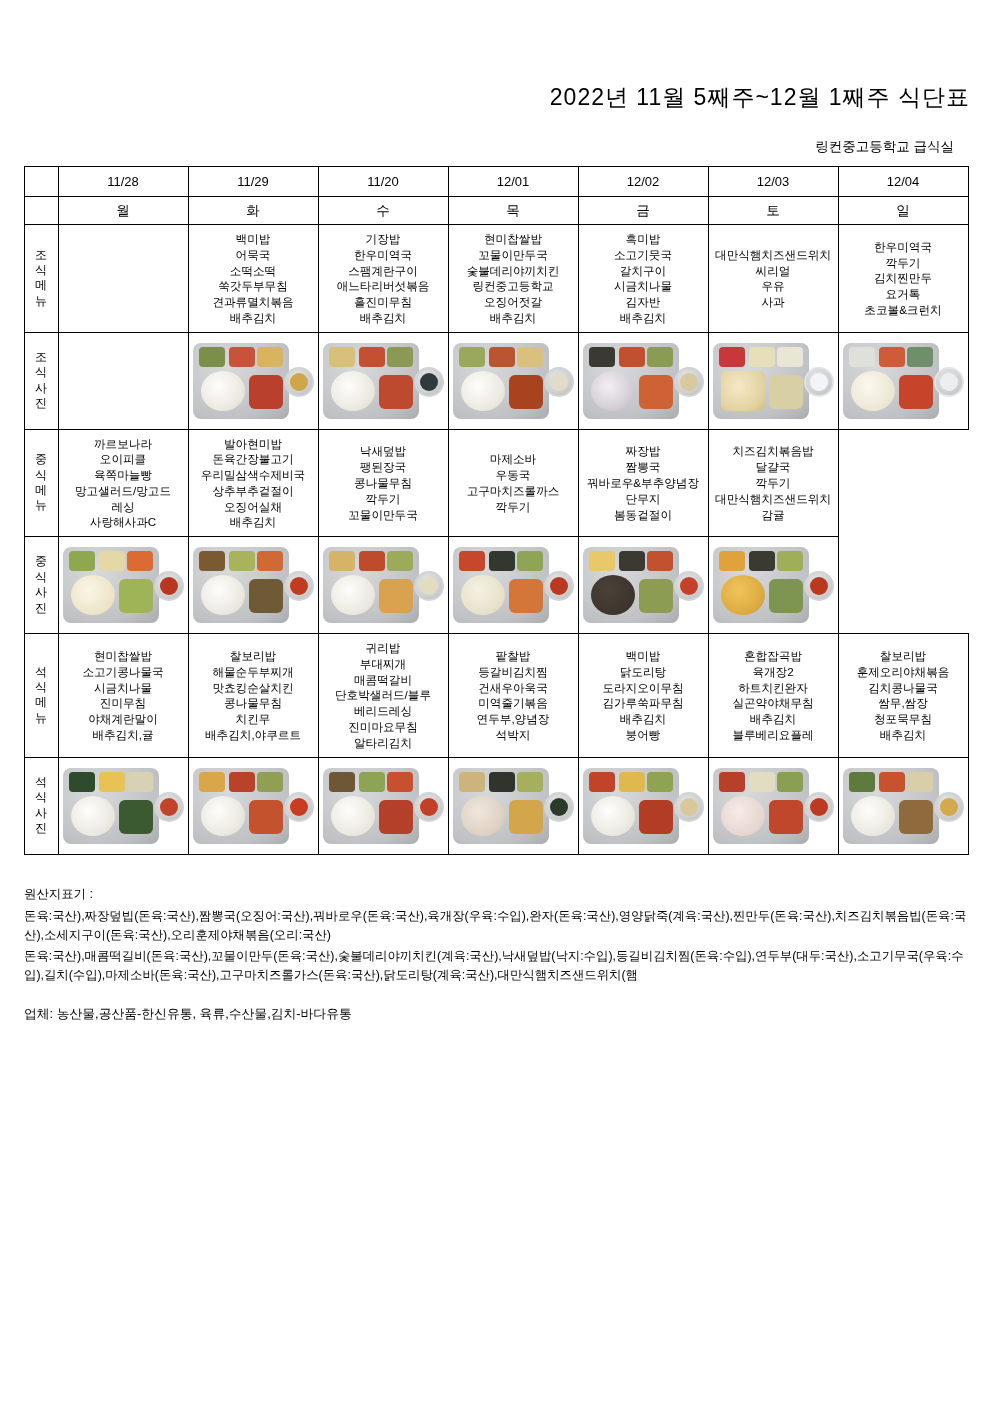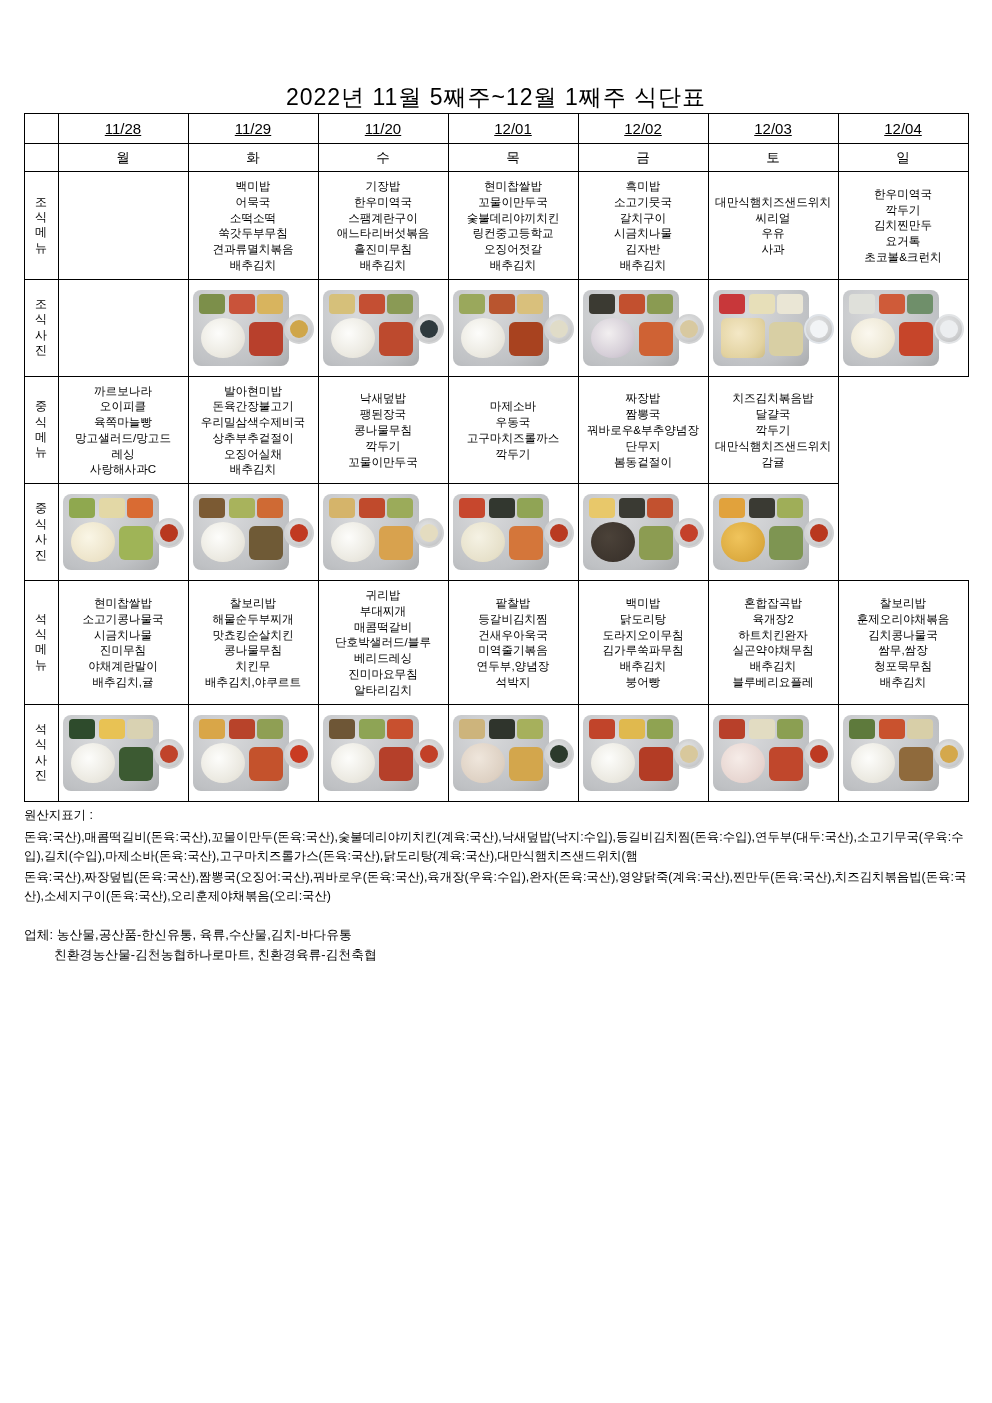--- a/index.html
+++ b/index.html
@@ -12,21 +12,21 @@
     min-height: 1403px;
     font-family: "Liberation Sans", sans-serif;
     color: #000;
     position: relative;
   }
   .page {
     width: 992px;
     padding: 0 22px;
   }
   .doc-title {
-    text-align: center;
+    text-align: right;
     font-size: 23px;
     letter-spacing: 1px;
     padding-top: 82px;
     font-weight: normal;
     margin: 0;
   }
   .doc-subtitle {
     text-align: right;
     font-size: 13.5px;
     margin: 25px 16px 10px 0;
@@ -36,21 +36,21 @@
     width: 944px;
     margin: 0 auto;
     table-layout: fixed;
   }
   table.menu td, table.menu th {
     border: 1px solid #000;
     font-weight: normal;
     vertical-align: middle;
     text-align: center;
   }
-  .colh-row td { height: 30px; font-size: 15px; text-decoration: underline; }
+  .colh-row td { height: 30px; font-size: 13px; }
   .dayh-row td { height: 28px; font-size: 13.5px; }
   .rowlabel {
     width: 34px;
     font-size: 12px;
     line-height: 1.28;
     letter-spacing: 0px;
     padding: 2px 0;
   }
   .rowlabel span { display: block; }
   .menu-cell {
@@ -102,41 +102,42 @@
   }
   .tray .d1, .tray .d2, .tray .d3, .tray .d4 {
     position: absolute; border-radius: 4px;
   }
   .tray .d1 { left: 8px; top: 10px; width: 26px; height: 20px; }
   .tray .d2 { left: 38px; top: 10px; width: 26px; height: 20px; }
   .tray .d3 { left: 66px; top: 10px; width: 26px; height: 20px; }
   .tray .d4 { left: 58px; top: 38px; width: 34px; height: 34px; border-radius: 6px; }
   .origin {
     width: 944px;
-    margin: 4px auto 0;
+    margin: 30px auto 0;
     font-size: 12.4px;
     line-height: 1.55;
   }
   .origin .head { margin-bottom: 3px; }
   .origin p { margin: 0 0 2px 0; text-indent: 0; }
   .vendor {
     width: 944px;
     margin: 18px auto 0;
     font-size: 12.8px;
     line-height: 1.6;
   }
   .vendor .indent { padding-left: 30px; }
   .empty-cell { background: #fff; }
 </style>
 </head>
 <body>
 
 <div class="page">
 
   <h1 class="doc-title">2022년  11월 5째주~12월  1째주  식단표</h1>
+  <div class="doc-subtitle">링컨중고등학교 급식실</div>
 
   <table class="menu">
     <colgroup>
       <col style="width:34px">
       <col style="width:130px">
         <col style="width:130px">
         <col style="width:130px">
       <col style="width:130px">
         <col style="width:130px">
         <col style="width:130px">
@@ -647,22 +648,21 @@
                 </div>
             </div>
           </div>
         </td>
       </tr>
     </tbody>
   </table>
 
   <div class="origin">
     <div class="head">원산지표기 :</div>
+    <p>돈육:국산),짜장덮빕(돈육:국산),짬뽕국(오징어:국산),꿔바로우(돈육:국산),육개장(우육:수입),완자(돈육:국산),영양닭죽(계육:국산),찐만두(돈육:국산),치즈김치볶음빕(돈육:국산),소세지구이(돈육:국산),오리훈제야채볶음(오리:국산)</p>
     <p>돈육:국산),매콤떡길비(돈육:국산),꼬물이만두(돈육:국산),숯불데리야끼치킨(계육:국산),낙새덮밥(낙지:수입),등길비김치찜(돈육:수입),연두부(대두:국산),소고기무국(우육:수입),길치(수입),마제소바(돈육:국산),고구마치즈롤가스(돈육:국산),닭도리탕(계육:국산),대만식햄치즈샌드위치(햄</p>
-    <p>돈육:국산),짜장덮빕(돈육:국산),짬뽕국(오징어:국산),꿔바로우(돈육:국산),육개장(우육:수입),완자(돈육:국산),영양닭죽(계육:국산),찐만두(돈육:국산),치즈김치볶음빕(돈육:국산),소세지구이(돈육:국산),오리훈제야채볶음(오리:국산)</p>
   </div>
 
   <div class="vendor">
     <div>업체:  농산물,공산품-한신유통,  육류,수산물,김치-바다유통</div>
-    <div class="indent">친환경농산물-김천농협하나로마트,  친환경육류-김천축협</div>
   </div>
 
 </div>
 
 </body></html>

